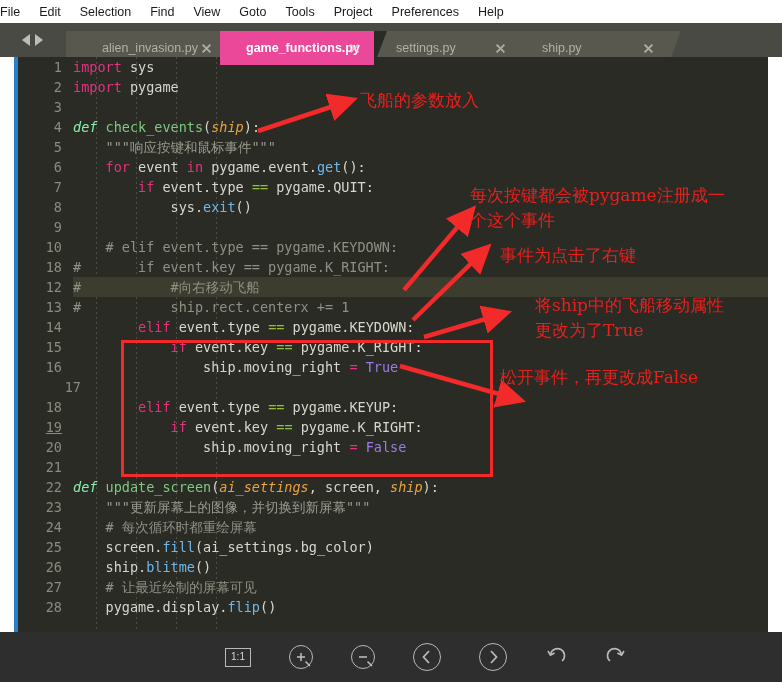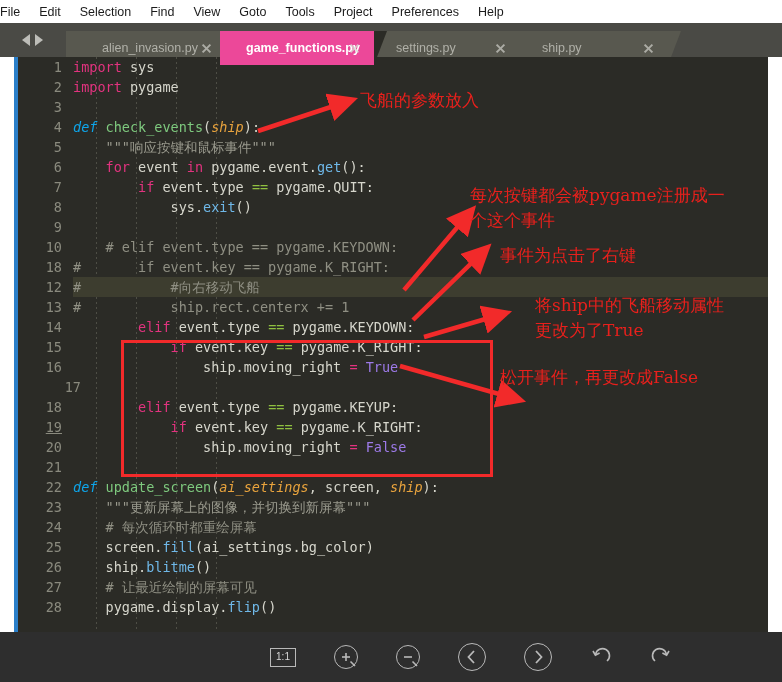--- a/index.html
+++ b/index.html
@@ -95,21 +95,21 @@
 
   
   .kw{color:#e2337f;}      
   .fn{color:#7ec97e;}      
   .param{color:#e8a33d;font-style:italic;}
   .str{color:#9a9a8e;}     
   .cmt{color:#8f8f83;}
   .op{color:#90c040;}      
   .mod{color:#6fb8e8;}     
   .const{color:#9d7ae8;}   
-  .defkw{color:#0ea5e9;font-style:italic;}
+  .defkw{color:#86efac;font-style:italic;}
   .punc{color:#d6d6cc;}
   .pink{color:#e2337f;}
 
   
   .redbox{
     position:absolute;border:3px solid #f22a2a;
     left:107px;top:283px;width:372px;height:137px;
     box-sizing:border-box;pointer-events:none;
   }
 
@@ -118,21 +118,21 @@
     position:absolute;color:#e8201c;
     font-family:"DejaVu Serif","Liberation Serif",serif;
     font-size:17px;line-height:25px;white-space:pre-line;
   }
   svg.arrows{position:absolute;left:0;top:0;width:782px;height:682px;pointer-events:none;}
 
   
   .bottombar{
     position:absolute;left:0;top:632px;width:782px;height:50px;background:#2e2e2e;
   }
-  .tools{position:absolute;left:225px;top:12px;height:26px;display:flex;align-items:center;gap:38px;margin-left:45px;}
+  .tools{position:absolute;left:225px;top:12px;height:26px;display:flex;align-items:center;gap:38px;}
   .tool{display:flex;align-items:center;justify-content:center;color:#b9b9b9;}
   .onebyone{
     width:24px;height:17px;border:1.5px solid #b9b9b9;
     font-size:10px;line-height:15px;text-align:center;color:#d5d5d5;
     font-family:"Liberation Sans",sans-serif;
   }
   .circ{width:22px;height:22px;border:1.5px solid #b9b9b9;border-radius:50%;position:relative;}
 </style>
 </head>
 <body>

